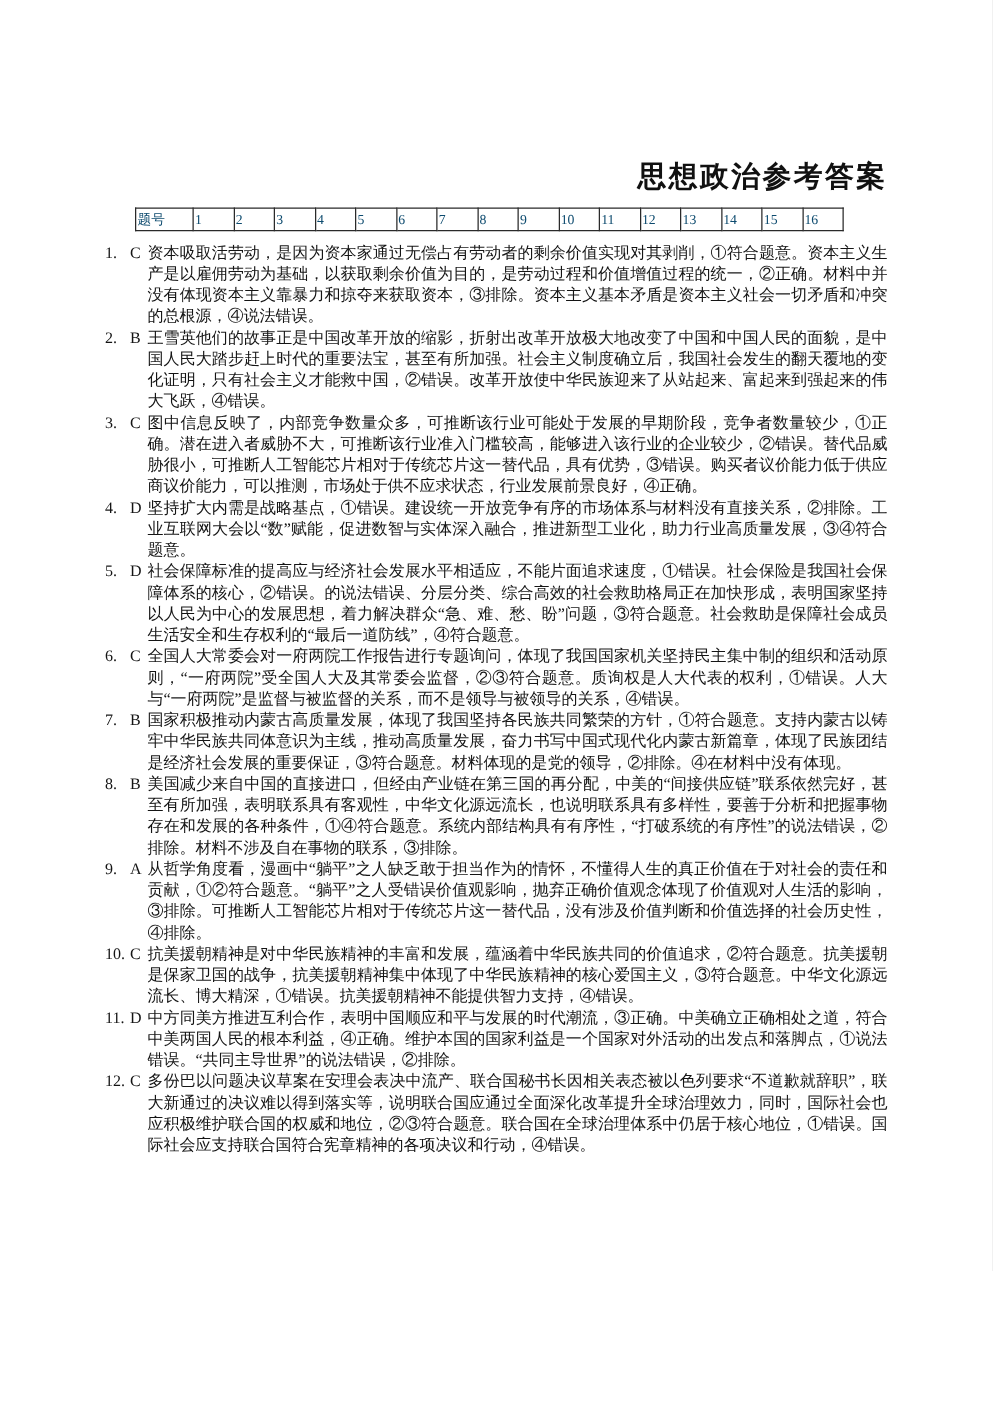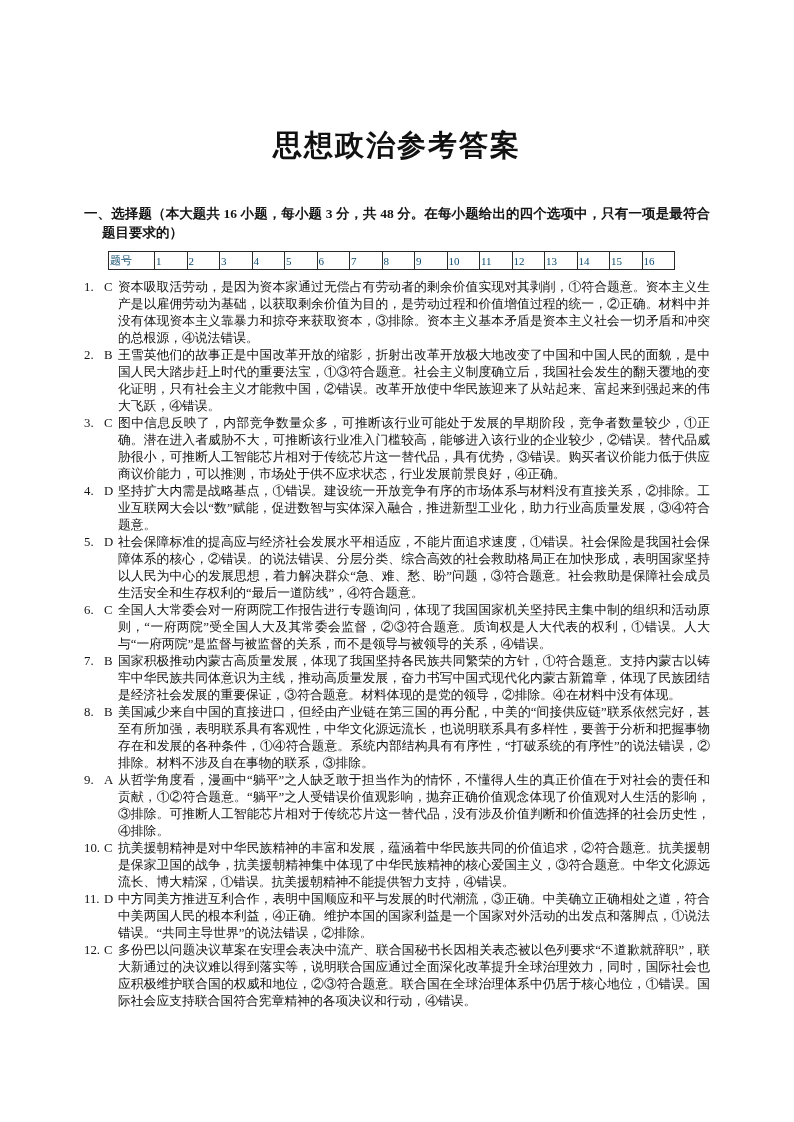--- a/index.html
+++ b/index.html
@@ -11,22 +11,22 @@
     background: #ffffff;
     position: relative;
     font-family: "Liberation Serif", serif;
     color: #141414;
     overflow: hidden;
   }
   .content {
     padding: 126px 84px 0 84px;
   }
   .title {
-    text-align: center;
-    font-size: 29px;
+    text-align: right;
+    font-size: 23px;
     font-weight: bold;
     letter-spacing: 2px;
     color: #111111;
   }
   .section-heading {
     margin-top: 38px;
     font-weight: bold;
     font-size: 13.5px;
     line-height: 19px;
     padding-left: 18px;
@@ -66,21 +66,20 @@
   .exp-text { text-align: justify; }
 </style>
 </head>
 <body>
 
 <div class="page">
   <div class="content">
 
     <h1 class="title">思想政治参考答案</h1>
 
-    <p class="section-heading">一、选择题（本大题共 16 小题，每小题 3 分，共 48 分。在每小题给出的四个选项中，只有一项是最符合题目要求的）</p>
 
     <table class="answer-table">
       <tbody>
           <tr>
         <td class="label-cell">题号</td>
         <td class="num-cell">1</td>
         <td class="num-cell">2</td>
         <td class="num-cell">3</td>
         <td class="num-cell">4</td>
         <td class="num-cell">5</td>
@@ -103,21 +102,21 @@
 
       <div class="exp-item">
         <span class="exp-num">1.</span>
         <span class="exp-ans">C</span>
         <span class="exp-text">资本吸取活劳动，是因为资本家通过无偿占有劳动者的剩余价值实现对其剥削，①符合题意。资本主义生产是以雇佣劳动为基础，以获取剩余价值为目的，是劳动过程和价值增值过程的统一，②正确。材料中并没有体现资本主义靠暴力和掠夺来获取资本，③排除。资本主义基本矛盾是资本主义社会一切矛盾和冲突的总根源，④说法错误。</span>
       </div>
 
       <div class="exp-item">
         <span class="exp-num">2.</span>
         <span class="exp-ans">B</span>
-        <span class="exp-text">王雪英他们的故事正是中国改革开放的缩影，折射出改革开放极大地改变了中国和中国人民的面貌，是中国人民大踏步赶上时代的重要法宝，①③符合题意。社会主义制度确立后，我国社会发生的翻天覆地的变化证明，只有社会主义才能救中国，②错误。改革开放使中华民族迎来了从站起来、富起来到强起来的伟大飞跃，④错误。</span>
+        <span class="exp-text">王雪英他们的故事正是中国改革开放的缩影，折射出改革开放极大地改变了中国和中国人民的面貌，是中国人民大踏步赶上时代的重要法宝，甚至有所加强。社会主义制度确立后，我国社会发生的翻天覆地的变化证明，只有社会主义才能救中国，②错误。改革开放使中华民族迎来了从站起来、富起来到强起来的伟大飞跃，④错误。</span>
       </div>
 
       <div class="exp-item">
         <span class="exp-num">3.</span>
         <span class="exp-ans">C</span>
         <span class="exp-text">图中信息反映了，内部竞争数量众多，可推断该行业可能处于发展的早期阶段，竞争者数量较少，①正确。潜在进入者威胁不大，可推断该行业准入门槛较高，能够进入该行业的企业较少，②错误。替代品威胁很小，可推断人工智能芯片相对于传统芯片这一替代品，具有优势，③错误。购买者议价能力低于供应商议价能力，可以推测，市场处于供不应求状态，行业发展前景良好，④正确。</span>
       </div>
 
       <div class="exp-item">
         <span class="exp-num">4.</span>

